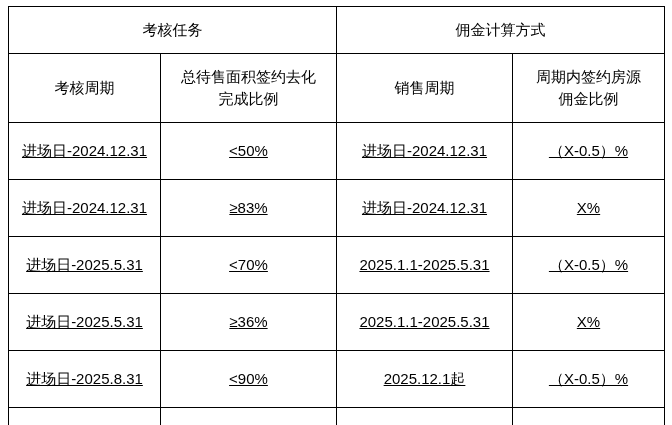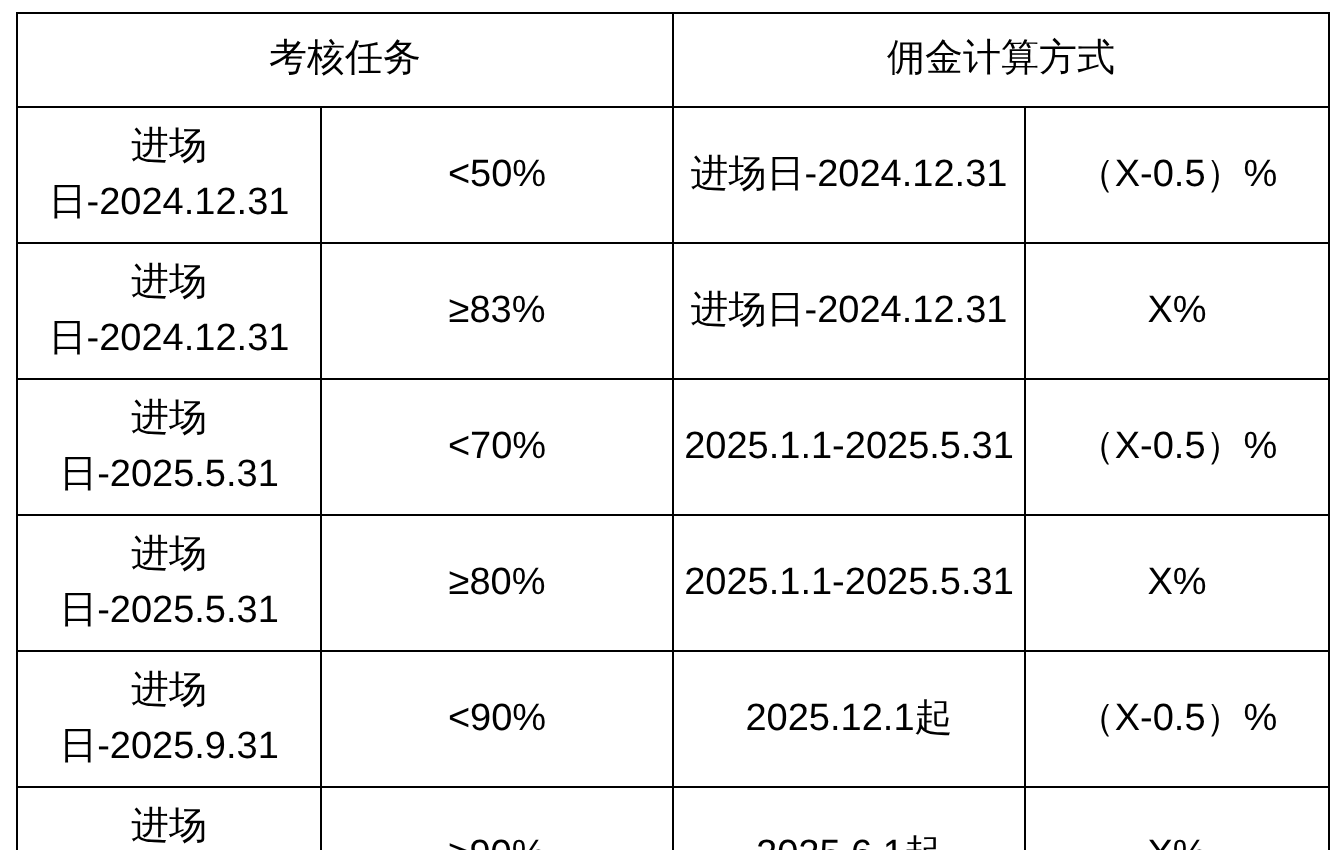--- a/index.html
+++ b/index.html
@@ -23,21 +23,21 @@
   }
   table.grid {
     width: 656px;
     border-collapse: collapse;
     table-layout: fixed;
   }
   table.grid td {
     border: 1px solid #000000;
     text-align: center;
     vertical-align: middle;
-    font-size: 19px;
+    font-size: 15px;
     line-height: 1.45;
     padding: 6px 2px;
     font-family: "Liberation Sans", sans-serif;
   }
   .col-a { width: 152px; }
   .col-b { width: 176px; }
   .col-c { width: 176px; }
   .col-d { width: 152px; }
 
   .group-head td {
@@ -45,20 +45,21 @@
     font-size: 14px;
     padding: 4px 2px;
   }
   .sub-head td {
     height: 56px;
     font-size: 14px;
     padding: 4px 6px;
   }
   .body-row td {
     height: 44px;
+    text-decoration: underline;
   }
   .cell-two-line {
     display: block;
     white-space: pre-line;
   }
 </style>
 </head>
 <body>
 
 <div class="page">
@@ -68,20 +69,36 @@
       <col class="col-a">
       <col class="col-b">
       <col class="col-c">
       <col class="col-d">
     </colgroup>
     <tbody>
       <tr class="group-head">
         <td colspan="2">考核任务</td>
         <td colspan="2">佣金计算方式</td>
       </tr>
+      <tr class="sub-head">
+        <td>
+            <span class="cell-two-line">考核周期</span>
+          </td>
+        <td>
+            <span class="cell-two-line">总待售面积签约去化
+完成比例</span>
+          </td>
+        <td>
+            <span class="cell-two-line">销售周期</span>
+          </td>
+        <td>
+            <span class="cell-two-line">周期内签约房源
+佣金比例</span>
+          </td>
+      </tr>
 
       <tr class="body-row">
         <td>进场日-2024.12.31</td>
         <td>&lt;50%</td>
         <td>进场日-2024.12.31</td>
         <td>（X-0.5）%</td>
       </tr>
       <tr class="body-row">
         <td>进场日-2024.12.31</td>
         <td>≥83%</td>
@@ -89,26 +106,26 @@
         <td>X%</td>
       </tr>
       <tr class="body-row">
         <td>进场日-2025.5.31</td>
         <td>&lt;70%</td>
         <td>2025.1.1-2025.5.31</td>
         <td>（X-0.5）%</td>
       </tr>
       <tr class="body-row">
         <td>进场日-2025.5.31</td>
-        <td>≥80%</td>
+        <td>≥36%</td>
         <td>2025.1.1-2025.5.31</td>
         <td>X%</td>
       </tr>
       <tr class="body-row">
-        <td>进场日-2025.9.31</td>
+        <td>进场日-2025.8.31</td>
         <td>&lt;90%</td>
         <td>2025.12.1起</td>
         <td>（X-0.5）%</td>
       </tr>
       <tr class="body-row">
         <td>进场日-2025.8.31</td>
         <td>≥90%</td>
         <td>2025.6.1起</td>
         <td>X%</td>
       </tr>

